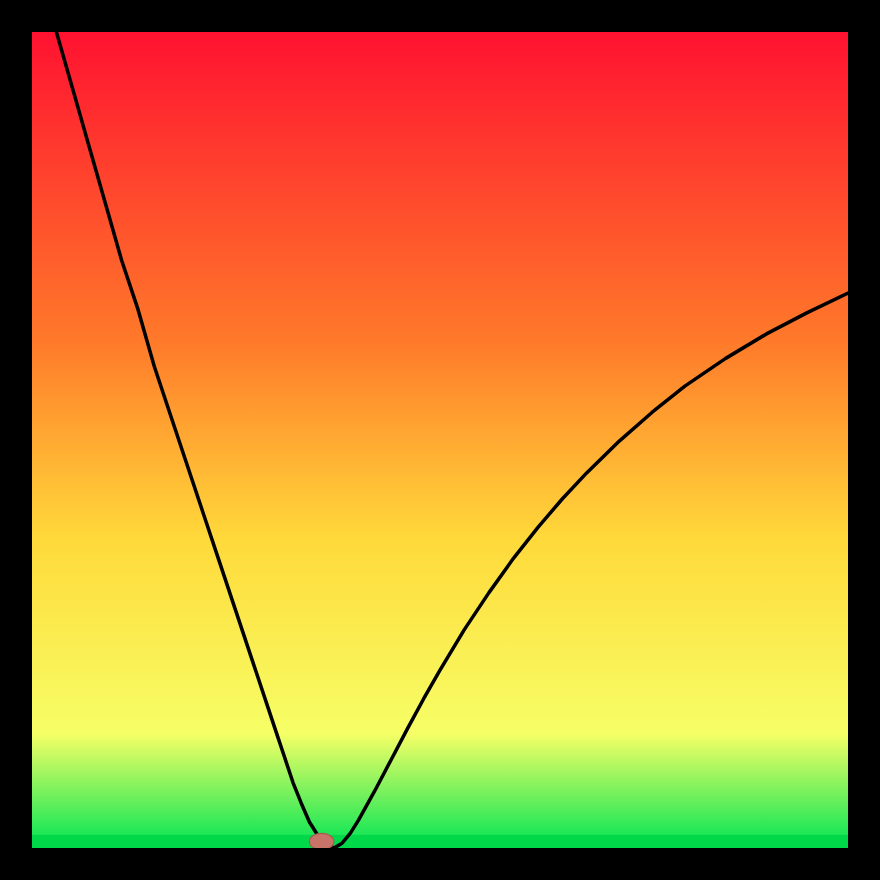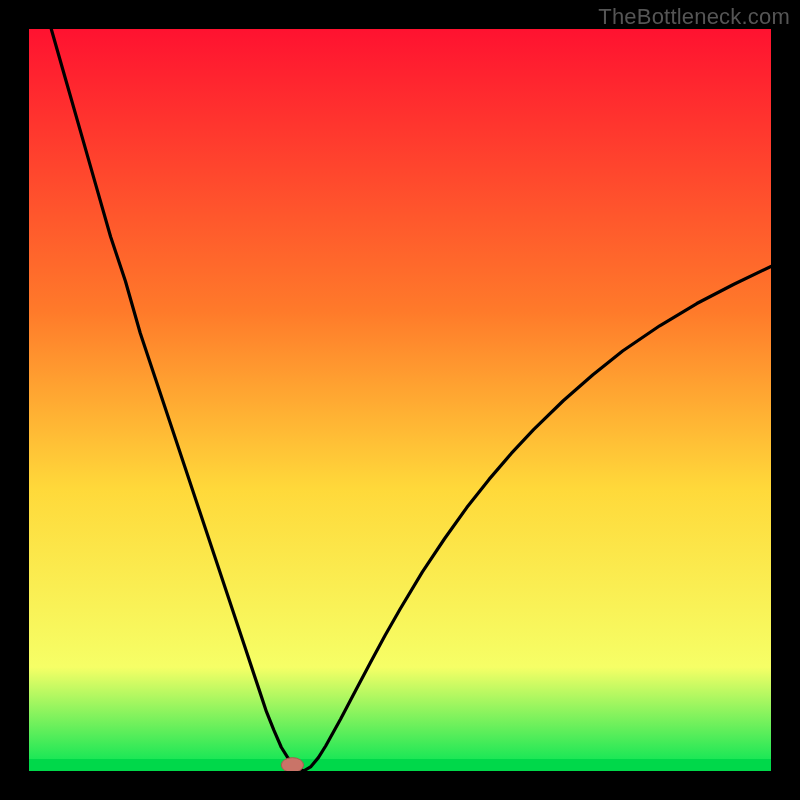--- a/index.html
+++ b/index.html
@@ -35,21 +35,20 @@
     height: 742px;
   }
   svg {
     display: block;
   }
 </style>
 </head>
 <body>
 
 <div class="frame">
-  <div class="watermark">TheBottleneck.com</div>
 
   <div class="plot-area">
     <svg id="chart-svg" width="742" height="742" viewBox="0 0 742 742">
       <defs>
         <linearGradient id="bg-grad" x1="0" y1="0" x2="0" y2="1">
           <stop id="g0" offset="0%" stop-color="#ff1230"></stop>
           <stop id="g1" offset="38%" stop-color="#ff7a2a"></stop>
           <stop id="g2" offset="62%" stop-color="#ffd93a"></stop>
           <stop id="g3" offset="86%" stop-color="#f6ff66"></stop>
           <stop id="g4" offset="100%" stop-color="#00e454"></stop>

